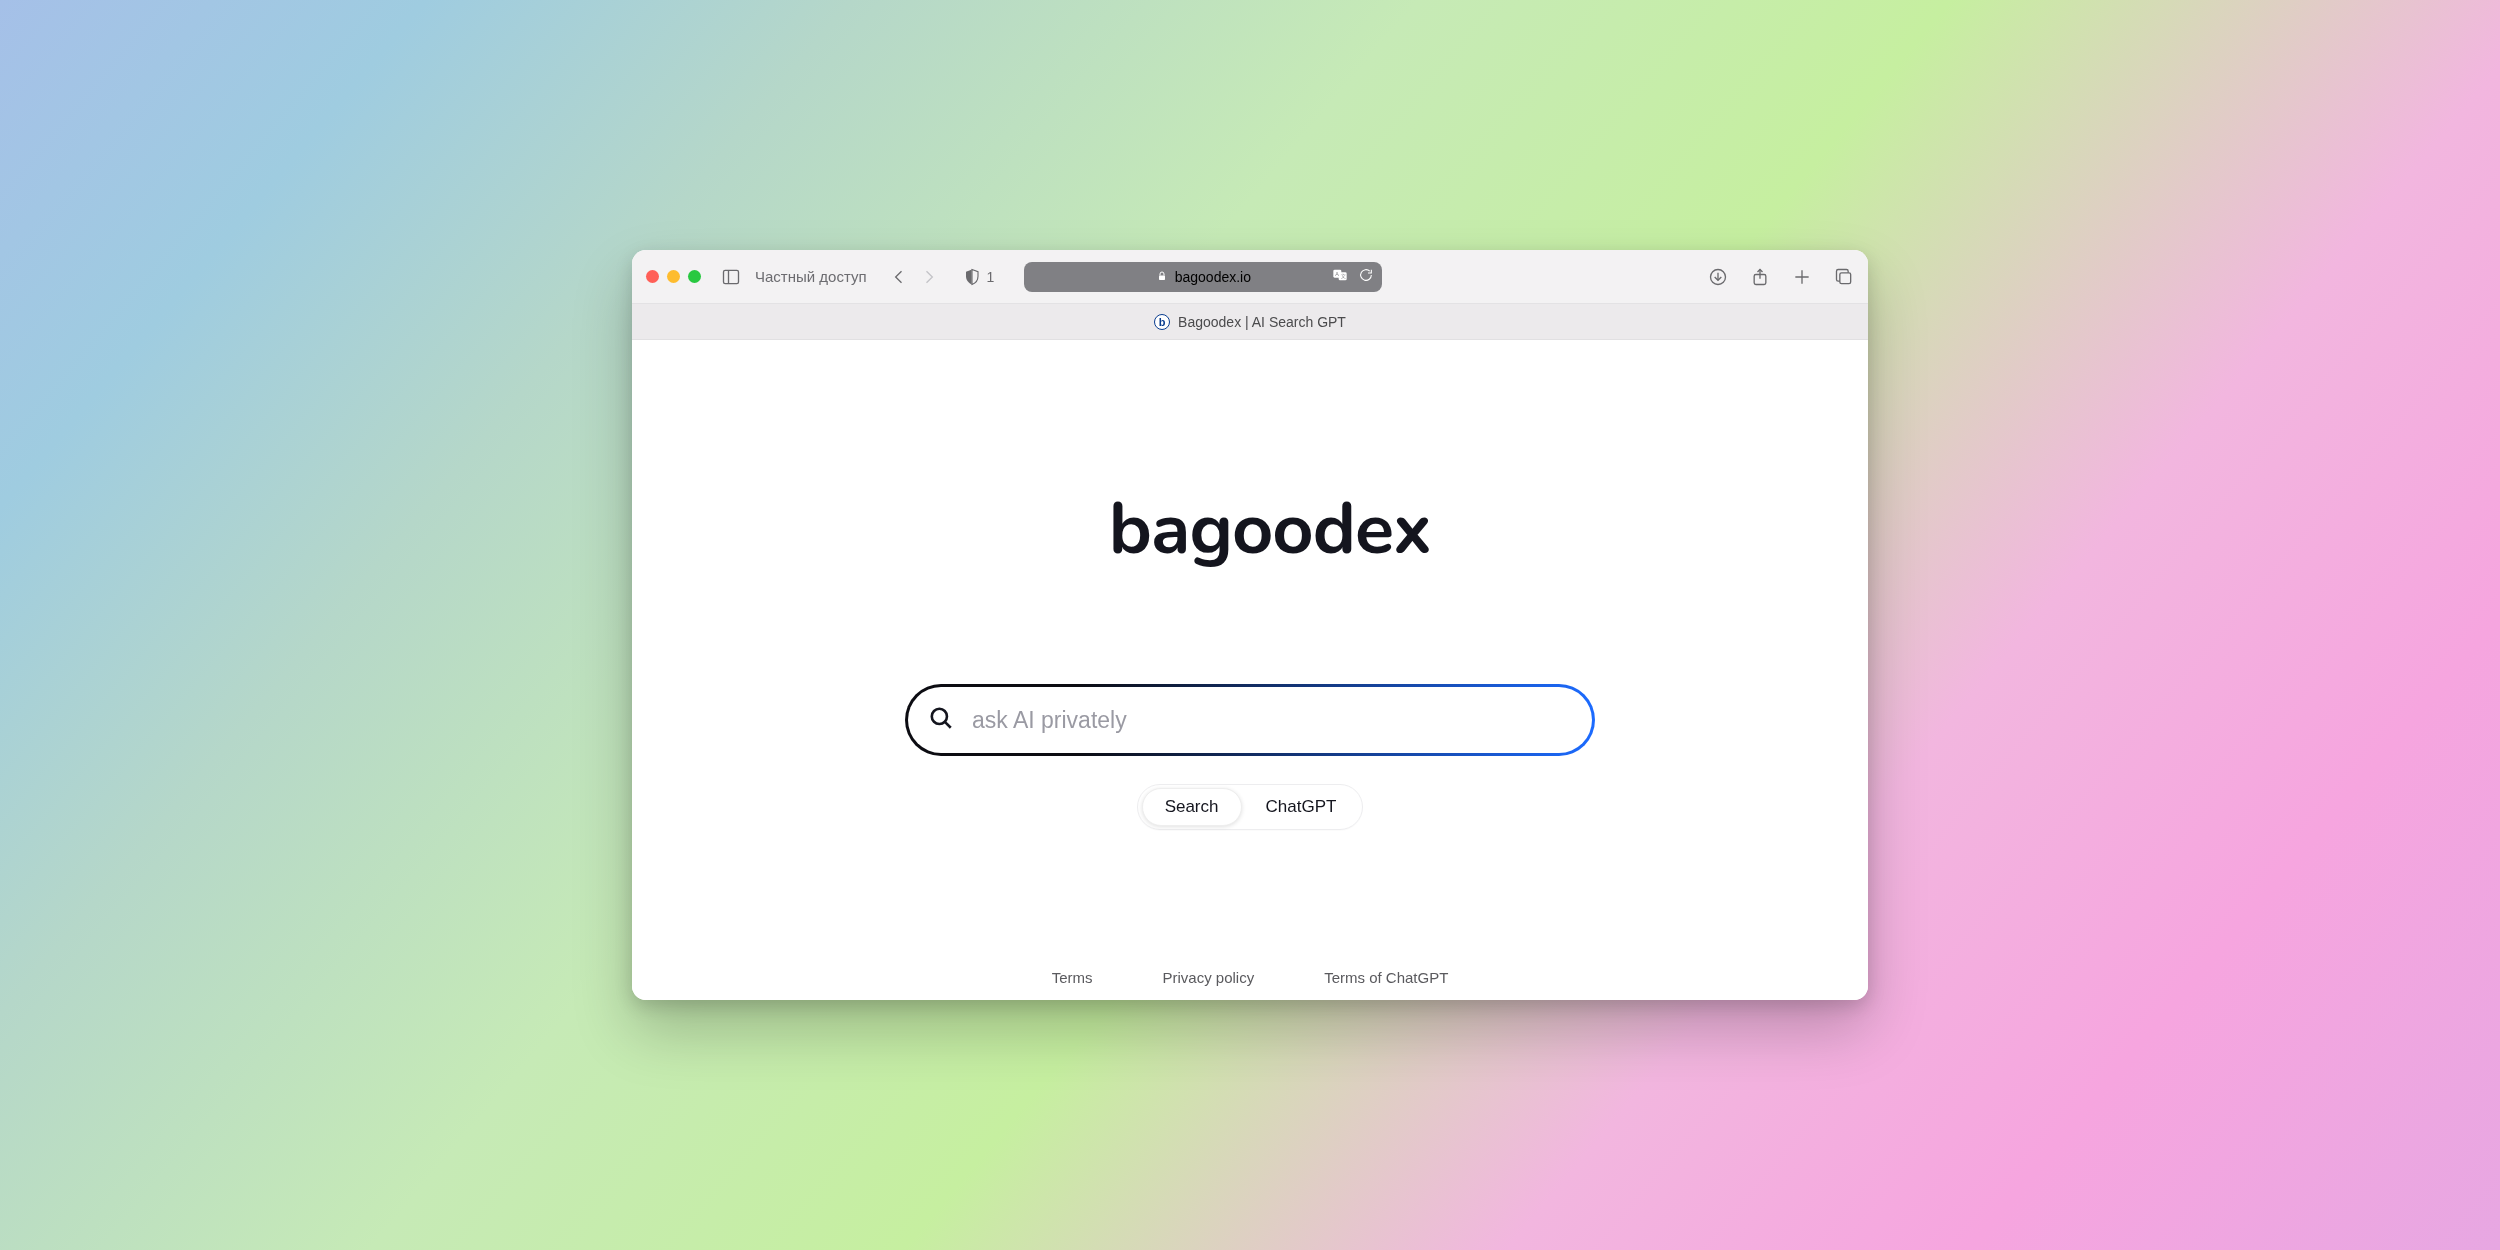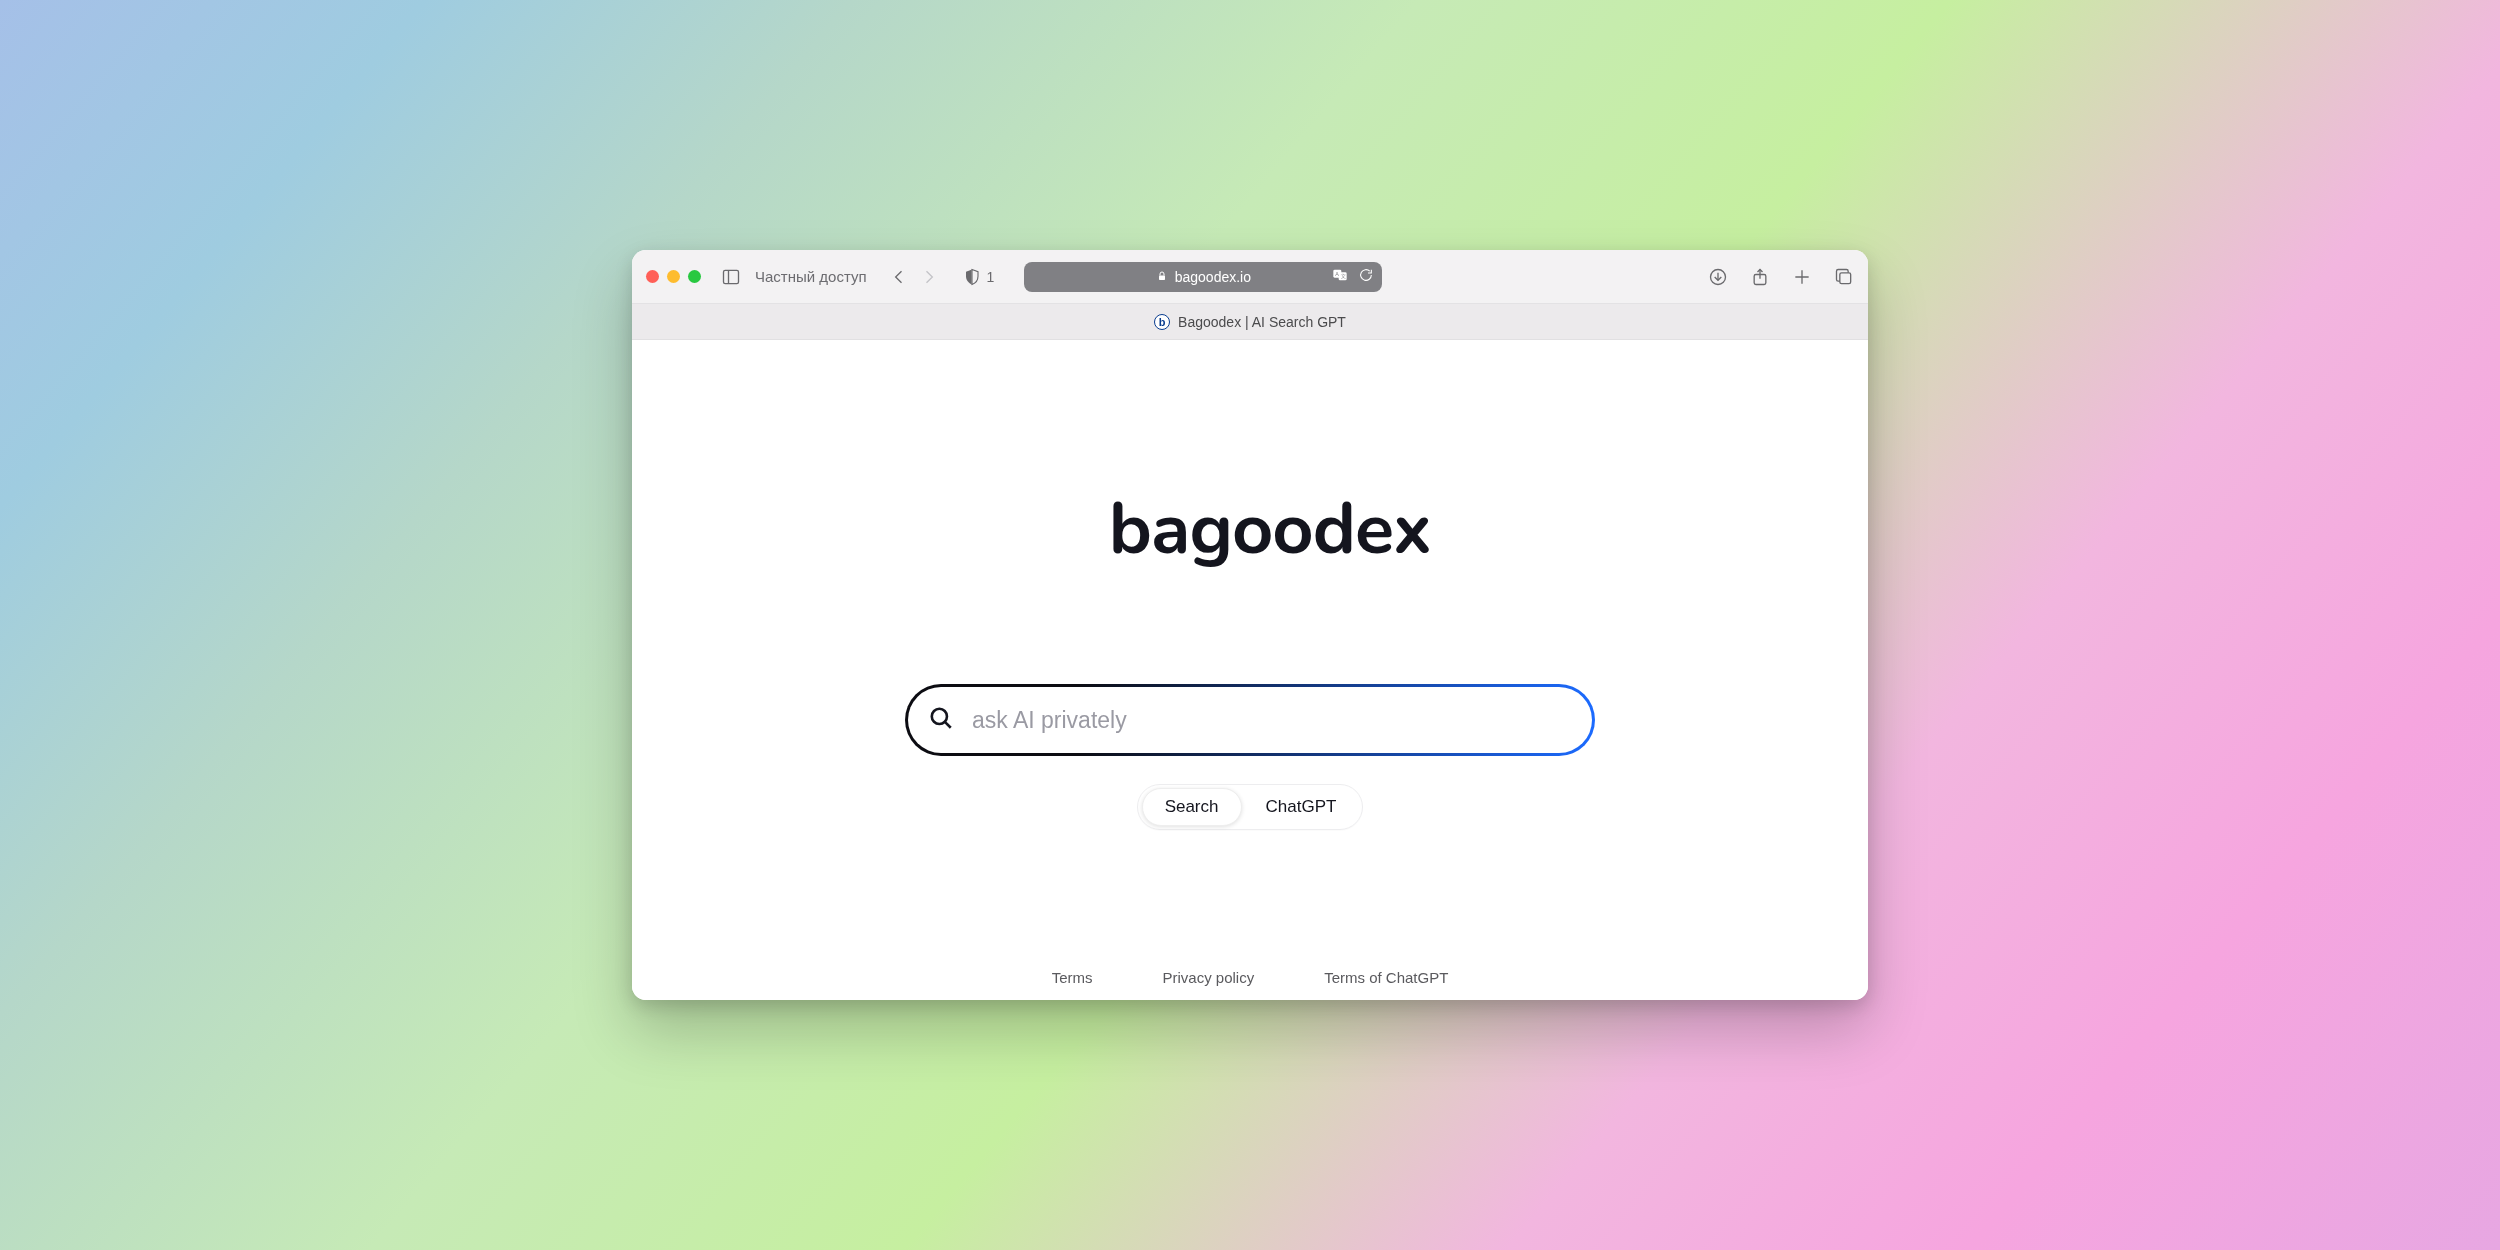--- a/index.html
+++ b/index.html
@@ -56,21 +56,21 @@
 
   .shield-group { display:flex; align-items:center; gap:6px; margin-left:10px; }
   .shield-group span { color:#6a6a6d; font-size:14px; }
 
   .addr {
     flex:0 0 358px;
     margin-left:16px;
     height:30px;
     border-radius:8px;
     background:#808084;
-    color:#ffffff;
+    color:#000000;
     display:flex;
     align-items:center;
     position:relative;
     font-size:14px;
   }
   .addr .ctr { position:absolute; left:0; right:0; display:flex; justify-content:center; align-items:center; gap:7px; }
   .addr .ctr svg { width:12px; height:12px; stroke:#fff; fill:#fff; }
   .addr .right-ic { position:absolute; right:8px; display:flex; gap:10px; align-items:center; }
   .addr .right-ic svg { width:16px; height:16px; stroke:#fff; fill:none; stroke-width:1.6; }
   .addr .right-ic .trn { fill:#fff; stroke:none; }

